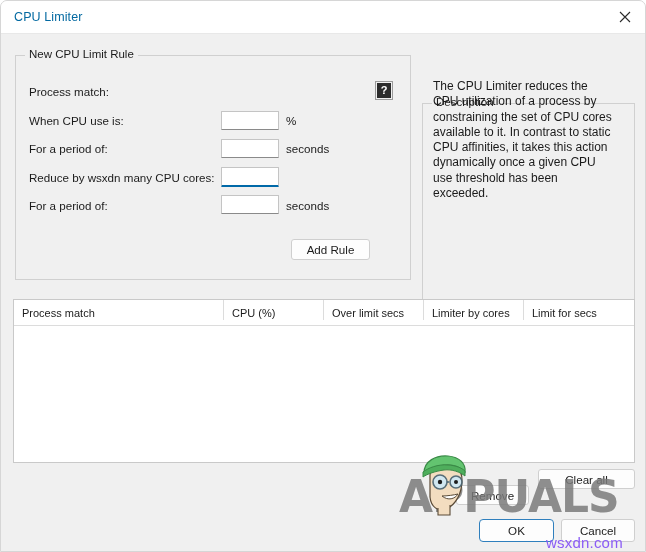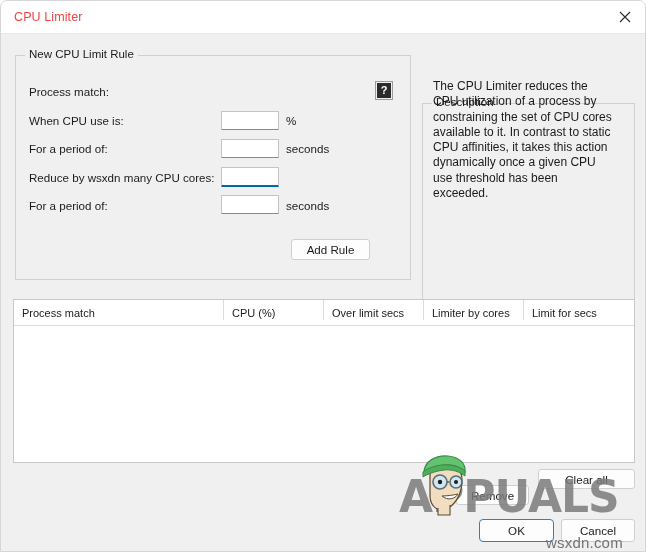--- a/index.html
+++ b/index.html
@@ -34,21 +34,21 @@
     height: 33px;
     background: #ffffff;
     border-bottom: 1px solid #e8e8e8;
     box-sizing: border-box;
   }
   #title-text {
     position: absolute;
     left: 13px;
     top: 9px;
     font-size: 12.5px;
-    color: #ef4444;
+    color: #0369a1;
     letter-spacing: 0.1px;
     white-space: nowrap;
   }
   #close-button {
     position: absolute;
     right: 0; top: 0;
     width: 45px;
     height: 32px;
     display: flex;
     align-items: center;
@@ -247,21 +247,21 @@
     top: 0px;
     width: 56px;
     height: 64px;
   }
   #wm-domain {
     position: absolute;
     left: 545px;
     top: 533px;
     font-family: "Liberation Sans", sans-serif;
     font-size: 15px;
-    color: #737373;
+    color: #8b5cf6;
     letter-spacing: 0.2px;
     white-space: nowrap;
     pointer-events: none;
   }
 </style>
 </head>
 <body>
 
 <div id="window">
 

